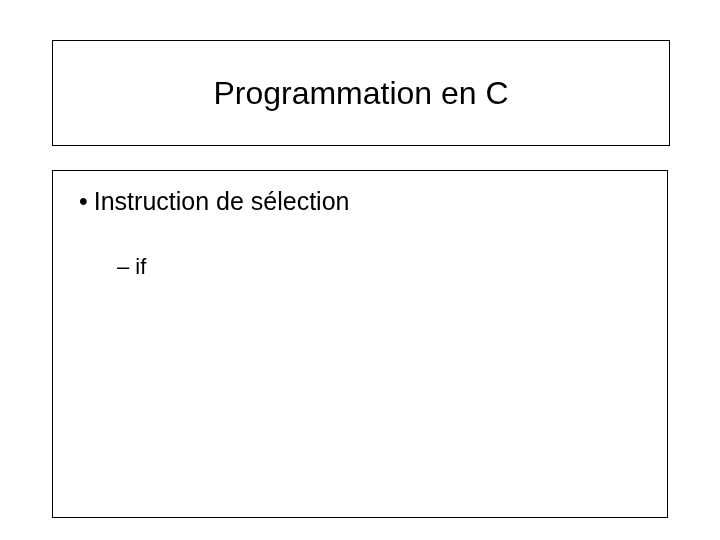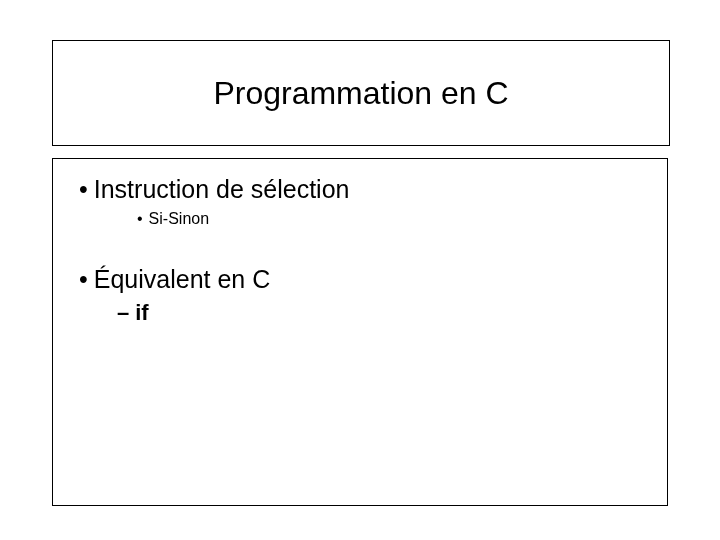--- a/index.html
+++ b/index.html
@@ -29,21 +29,21 @@
     align-items: center;
     justify-content: center;
   }
   .title-text {
     font-size: 32px;
     font-weight: normal;
   }
   .body-box {
     position: absolute;
     left: 52px;
-    top: 158px;
+    top: 170px;
     width: 616px;
     height: 348px;
     border: 1px solid #000;
     box-sizing: border-box;
     padding: 10px 10px 10px 12px;
   }
   .l1 {
     font-size: 25px;
     margin: 6px 0 6px 0;
     padding-left: 14px;
@@ -56,21 +56,20 @@
     margin: 3px 0 3px 0;
     padding-left: 72px;
   }
   .l2-small .bullet {
     margin-right: 6px;
   }
   .l2-dash {
     font-size: 22px;
     margin: 4px 0 4px 0;
     padding-left: 52px;
-    font-weight: bold;
   }
   .l2-dash .bullet {
     margin-right: 6px;
   }
   .section-gap {
     height: 28px;
   }
 </style>
 </head>
 <body>
@@ -79,28 +78,22 @@
 
   <div class="title-box">
     <div class="title-text">Programmation en C</div>
   </div>
 
   <div class="body-box">
 
     <div class="l1">
       <span class="bullet">•</span><span>Instruction de sélection</span>
     </div>
-    <div class="l2-small">
-      <span class="bullet">•</span><span>Si-Sinon</span>
-    </div>
 
     <div class="section-gap"></div>
 
-    <div class="l1">
-      <span class="bullet">•</span><span>Équivalent en C</span>
-    </div>
     <div class="l2-dash">
       <span class="bullet">–</span><span>if</span>
     </div>
 
   </div>
 
 </div>
 
 </body></html>

